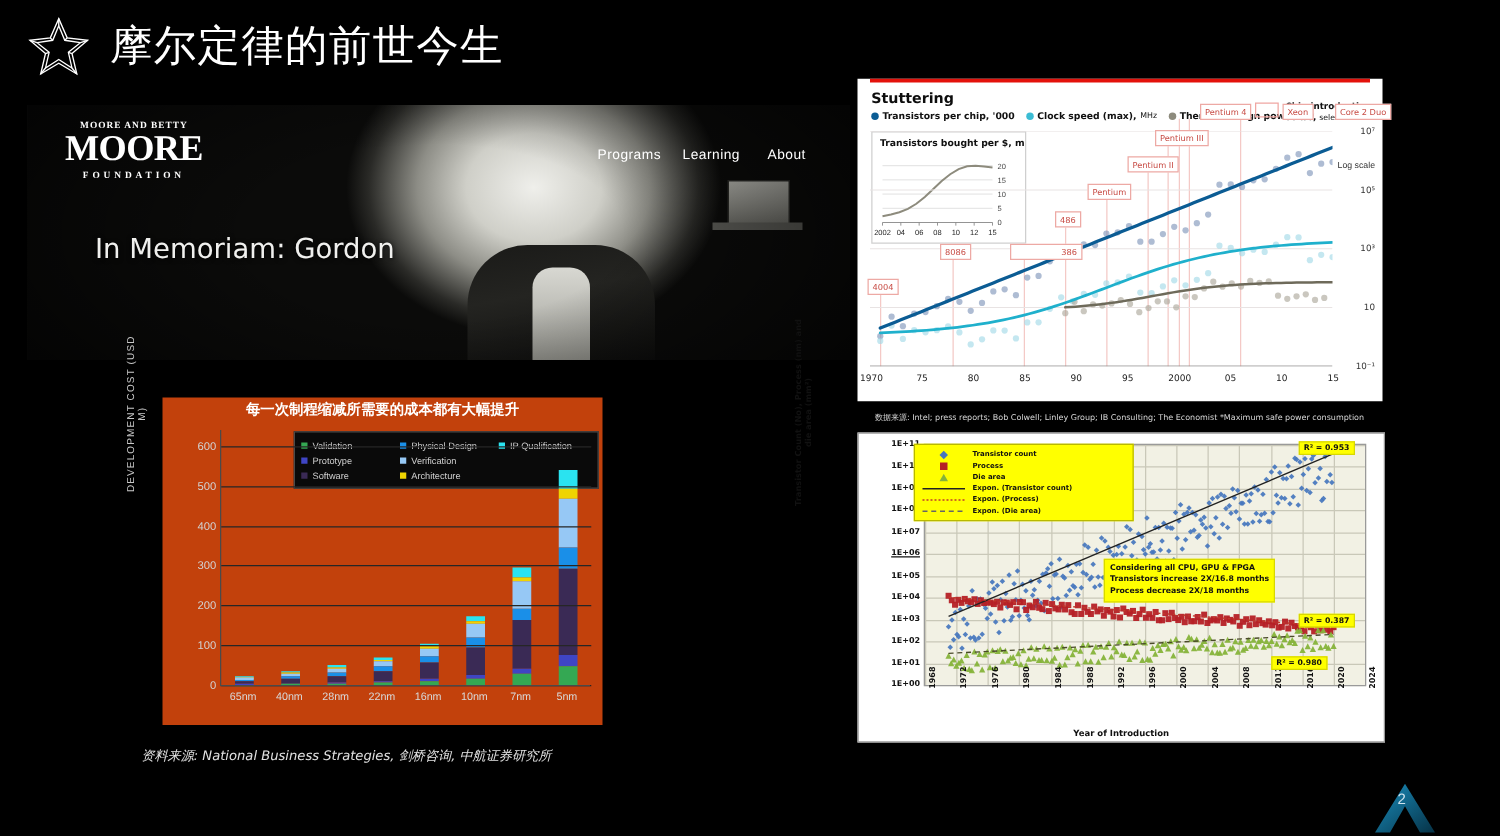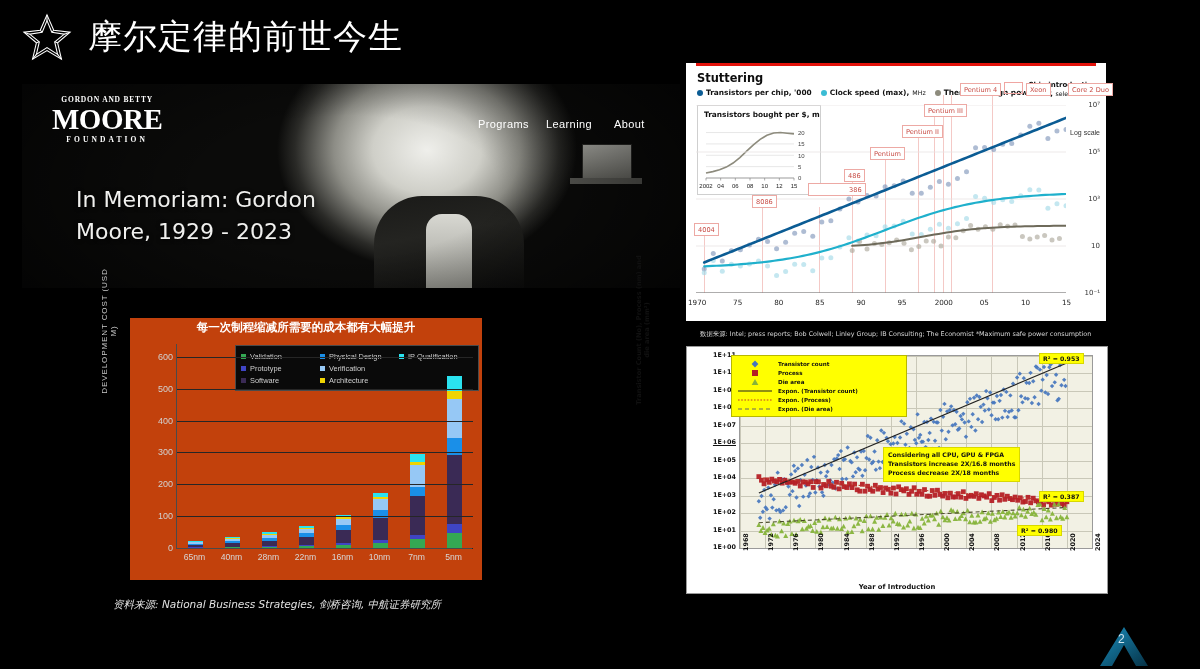--- a/index.html
+++ b/index.html
@@ -163,32 +163,31 @@
 
   <div class="memo">
     <div class="memo-bg"></div>
     <div class="memo-body"></div>
     <div class="memo-shirt"></div>
     <div class="memo-laptop"></div>
     <div class="memo-desk"></div>
     <div class="memo-vig"></div>
 
     <div class="moore-logo">
-      <div class="moore-l1">GORDON AND BETTY</div>
+      <div class="moore-l1">MOORE AND BETTY</div>
       <div class="moore-l2">MOORE</div>
       <div class="moore-l3">FOUNDATION</div>
     </div>
 
     <div class="memo-nav n1">Programs</div>
     <div class="memo-nav n2">Learning</div>
     <div class="memo-nav n3">About</div>
 
     <div class="memo-txt">
       <div>In Memoriam: Gordon</div>
-      <div>Moore, 1929 - 2023</div>
     </div>
   </div>
 
   <div class="bl">
     <div class="bl-title">每一次制程缩减所需要的成本都有大幅提升</div>
     <div class="bl-ylab">DEVELOPMENT COST (USD M)</div>
     <div class="bl-legend" id="bl-legend">
         <div class="bl-leg">
           <span class="bl-sw" style="background:#34a853"></span>
           <span>Validation</span>
@@ -522,21 +521,21 @@
       <div class="ec-xtick" style="left: 170.444px; top: 235px;">90</div>
       <div class="ec-xtick" style="left: 211.556px; top: 235px;">95</div>
       <div class="ec-xtick" style="left: 248.667px; top: 235px;">2000</div>
       <div class="ec-xtick" style="left: 293.778px; top: 235px;">05</div>
       <div class="ec-xtick" style="left: 334.889px; top: 235px;">10</div>
       <div class="ec-xtick" style="left: 376px; top: 235px;">15</div>
       <div class="ec-chiplabel" style="left: 8px; top: 160px;">4004</div>
       <div class="ec-vline" style="left: 18.2222px; top: 172px; height: 58px;"></div>
       <div class="ec-chiplabel" style="left: 66px; top: 132px;">8086</div>
       <div class="ec-vline" style="left: 75.7778px; top: 144px; height: 86px;"></div>
-      <div class="ec-chiplabel" style="left: 122px; top: 120px; padding-left: 40px;">386</div>
+      <div class="ec-chiplabel" style="left: 122px; top: 132px; padding-left: 40px;">386</div>
       <div class="ec-vline" style="left: 133.333px; top: 144px; height: 86px;"></div>
       <div class="ec-chiplabel" style="left: 158px; top: 106px;">486</div>
       <div class="ec-vline" style="left: 166.222px; top: 118px; height: 112px;"></div>
       <div class="ec-chiplabel" style="left: 184px; top: 84px;">Pentium</div>
       <div class="ec-vline" style="left: 199.111px; top: 96px; height: 134px;"></div>
       <div class="ec-chiplabel" style="left: 216px; top: 62px;">Pentium II</div>
       <div class="ec-vline" style="left: 232px; top: 74px; height: 156px;"></div>
       <div class="ec-chiplabel" style="left: 238px; top: 41px;">Pentium III</div>
       <div class="ec-vline" style="left: 248.444px; top: 53px; height: 177px;"></div>
       <div class="ec-chiplabel" style="left: 274px; top: 20px;">Pentium 4</div>

